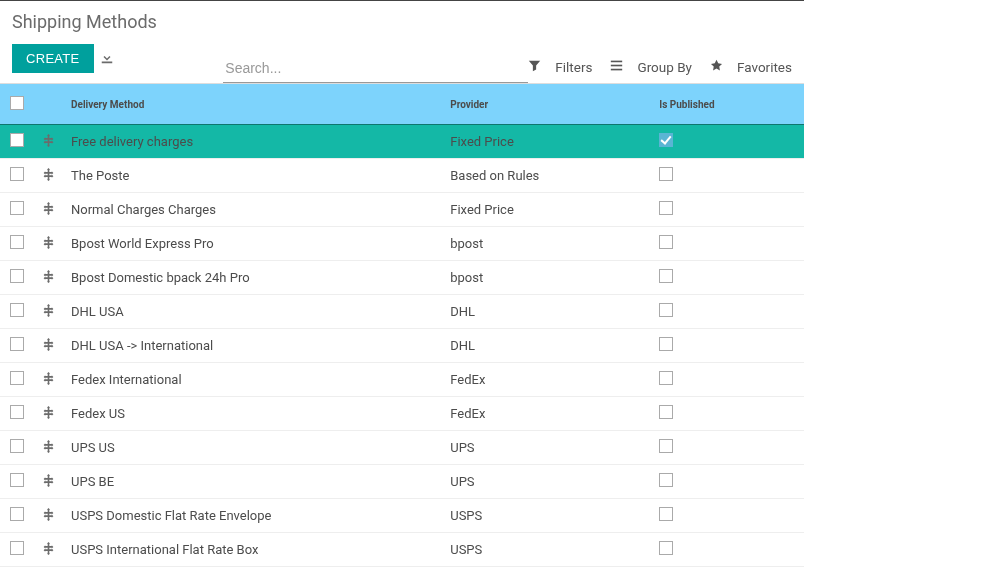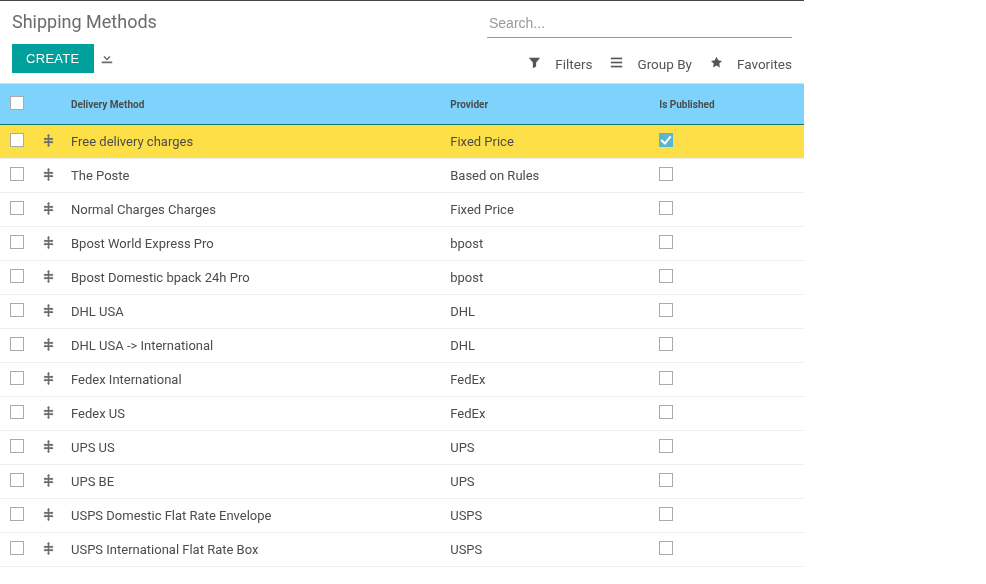--- a/index.html
+++ b/index.html
@@ -14,21 +14,21 @@
       width: 804px;
     }
     .header {
       display: flex;
       justify-content: space-between;
       padding: 10px 12px 0 12px;
     }
     .header-left { flex: 1; }
     .header-right {
       display: flex;
-      flex-direction: column;
+      flex-direction: row;
       align-items: flex-end;
       min-width: 305px;
     }
     .page-title {
       font-size: 18px;
       color: #6b6b6b;
       font-weight: 400;
       margin-bottom: 12px;
     }
     .toolbar-row {
@@ -92,21 +92,21 @@
       font-size: 10px;
       font-weight: 700;
       color: #4c4c4c;
       padding: 12px 8px;
       border-bottom: 1px solid #0f766e;
       background: #7dd3fc;
     }
     tbody tr {
       border-bottom: 1px solid #eee;
     }
-    tbody tr.row-highlight { background: #fde047; }
+    tbody tr.row-highlight { background: #14b8a6; }
     tbody td {
       padding: 8px 8px;
       font-size: 13px;
       color: #4c4c4c;
       vertical-align: middle;
     }
     .col-check { width: 34px; text-align: center; }
     .col-handle { width: 28px; text-align: center; }
     .col-method  { }
     .col-provider { width: 26%; margin-left: 22px; }

